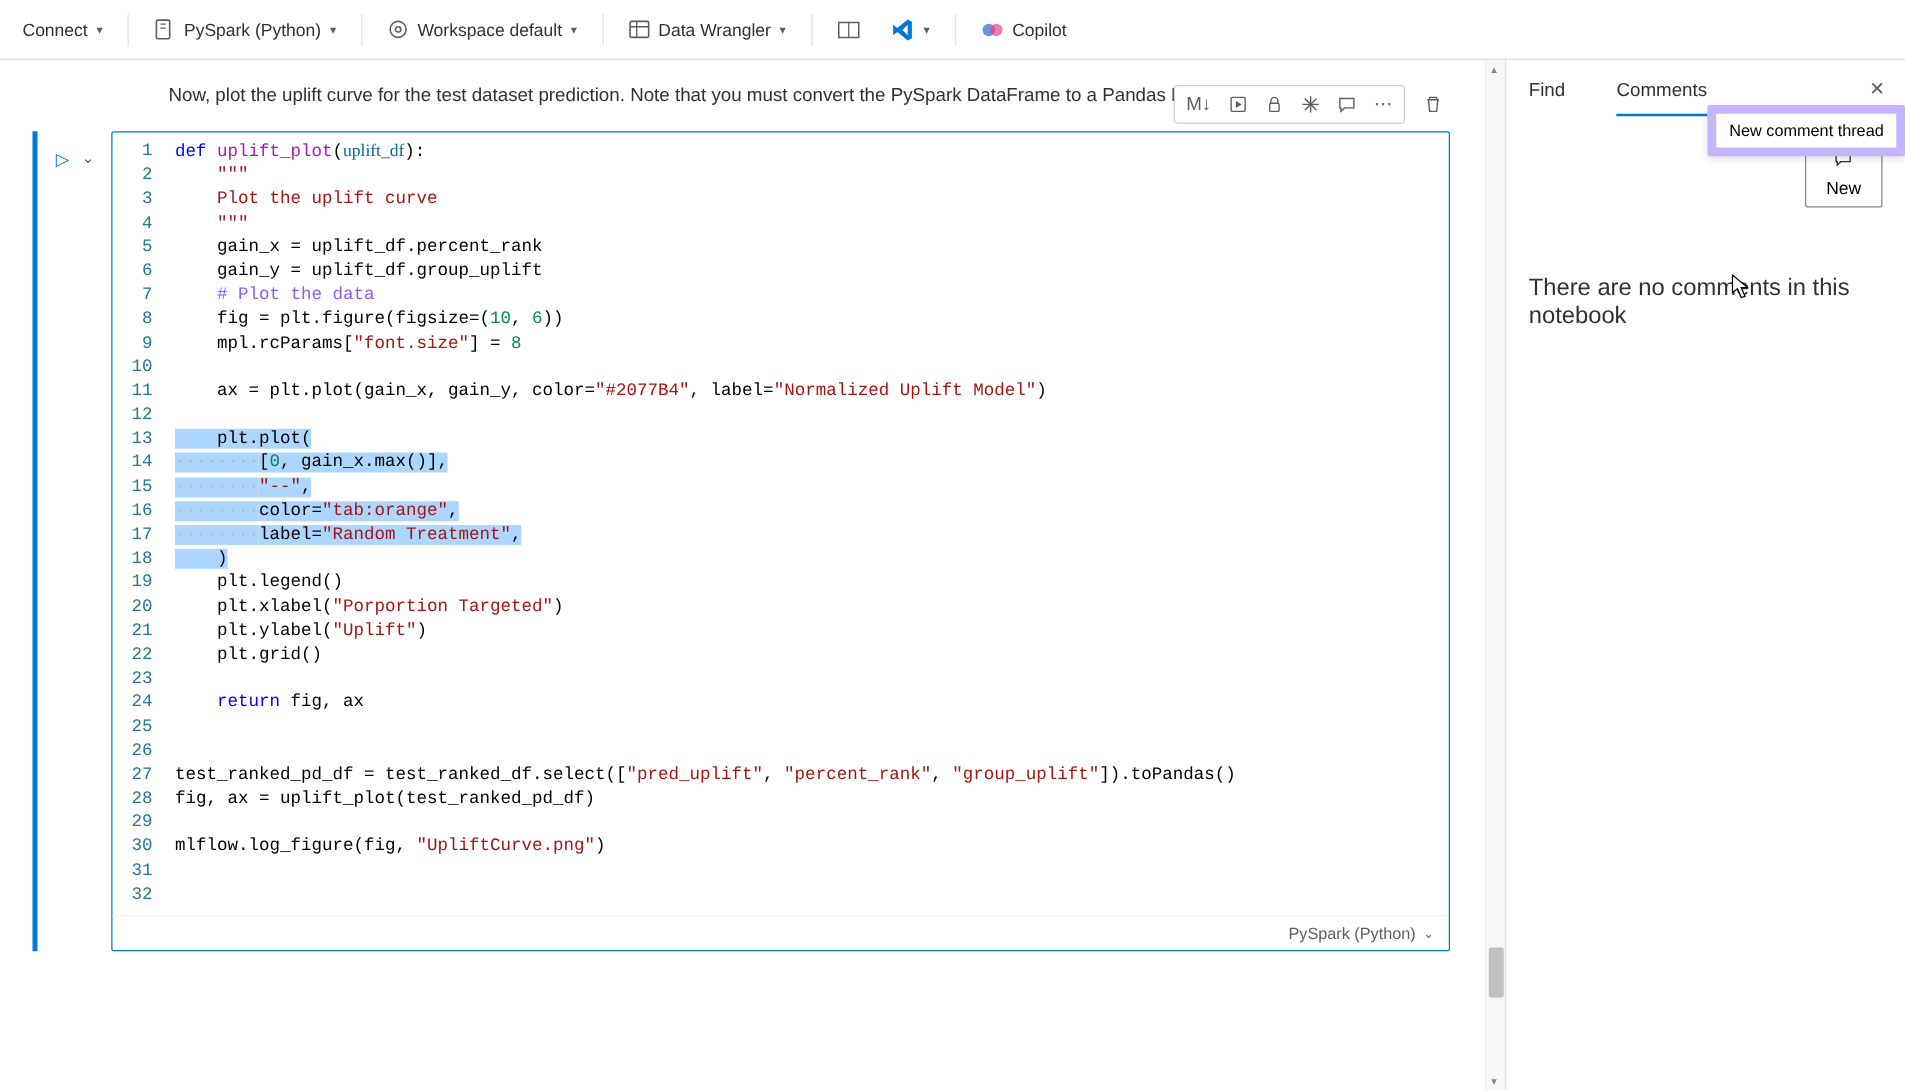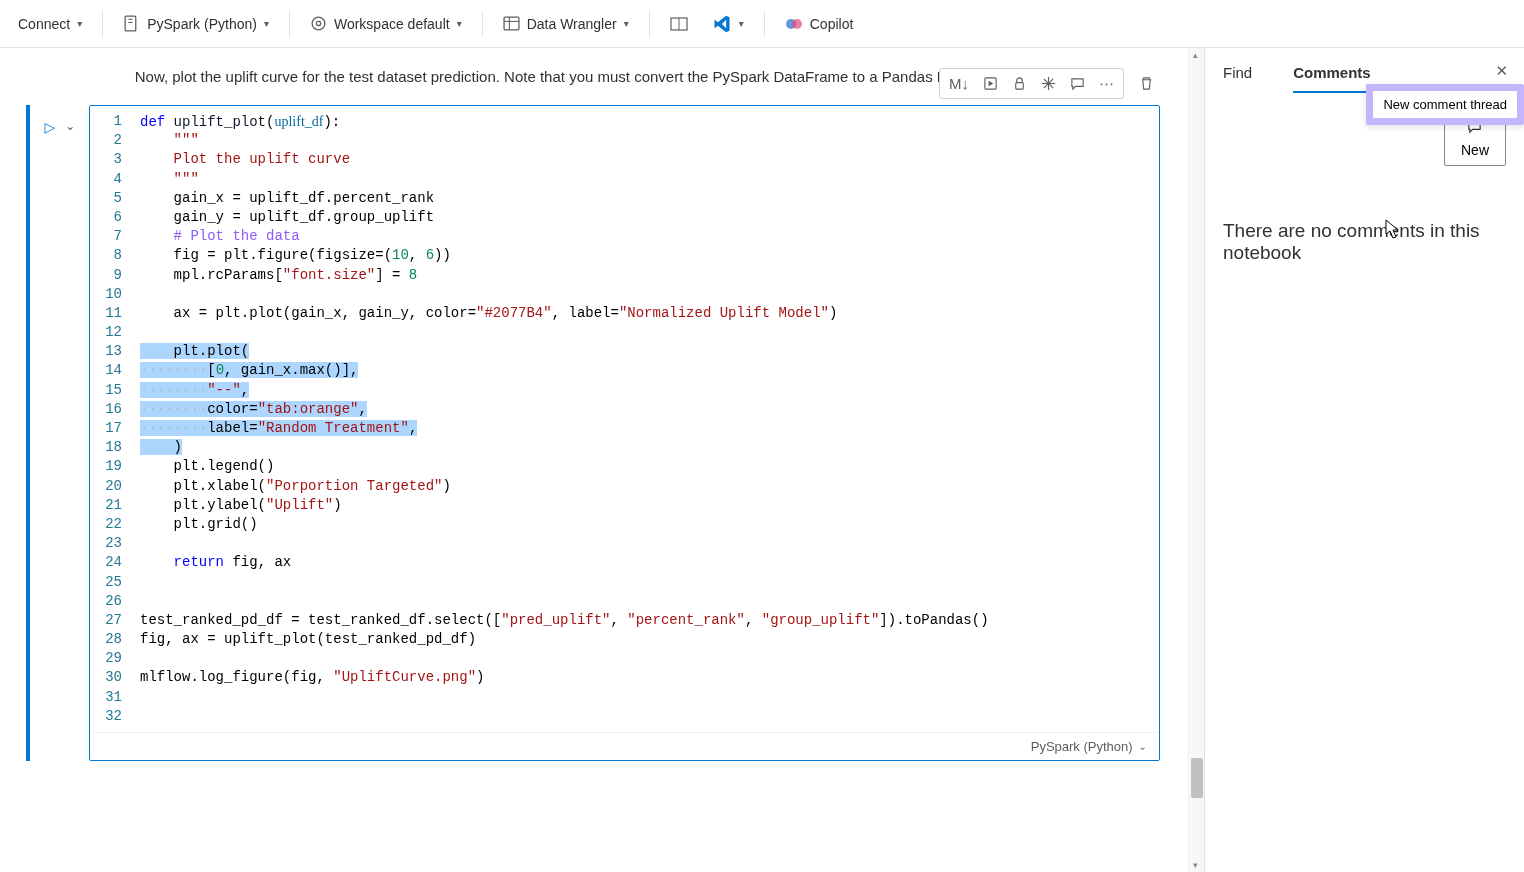--- a/index.html
+++ b/index.html
@@ -125,21 +125,21 @@
   text-align: right;
   padding-right: 18px;
   color: #237893;
   user-select: none;
 }
 .line-nums div { height: 19.2px; }
 .code-lines { flex: 1; position: relative; }
 .code-lines > div { height: 19.2px; white-space: pre; }
 .sel { background: #add6ff; }
 .k  { color: #0000ff; }
-.fn { color: #0f172a; }
+.fn { color: #a21caf; }
 .v  { color: #0369a1; font-family: Liberation Serif, serif; }
 .s  { color: #a31515; }
 .n  { color: #098658; }
 .c  { color: #8b5cf6; }
 .sel .s, .sel .k, .sel .n, .sel .p, .sel .fn, .sel .v { background: transparent; }
 .whitesel { color: #bbb9b7; }
 .cell-footer {
   display: flex;
   justify-content: flex-end;
   padding: 6px 12px;
@@ -151,21 +151,21 @@
 }
 .comments-panel {
   width: 320px;
   border-left: 1px solid #e1e1e1;
   padding: 16px 18px;
   position: relative;
 }
 .panel-close { position: absolute; top: 14px; right: 16px; cursor: pointer; color: #605e5c; font-size: 15px; }
 .panel-tabs { display: flex; gap: 41px; margin-bottom: 18px; font-size: 15px; }
 .panel-tab { padding-bottom: 10px; cursor: pointer; color: #323130; }
-.panel-tab.active { border-bottom: 2.5px solid #0078d4; font-weight: 700; }
+.panel-tab.active { border-bottom: 2.5px solid #0078d4; font-weight: 400; }
 .new-btn {
   float: right;
   display: flex;
   align-items: center;
   gap: 8px;
   border: 1px solid #8a8886;
   border-radius: 2px;
   padding: 7px 16px;
   font-size: 14px;
   cursor: pointer;

